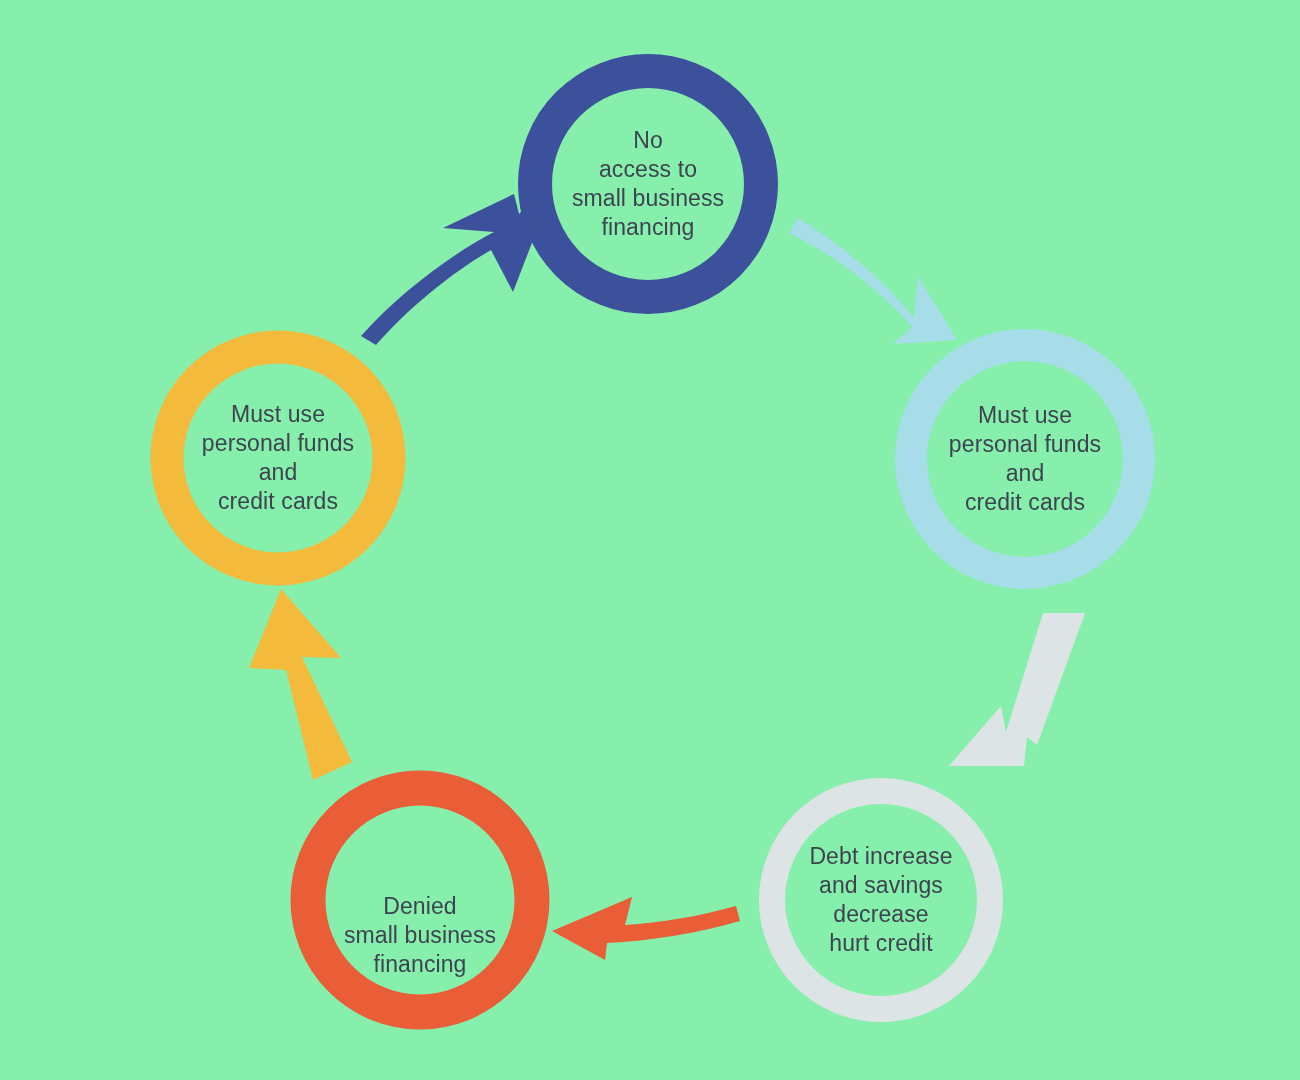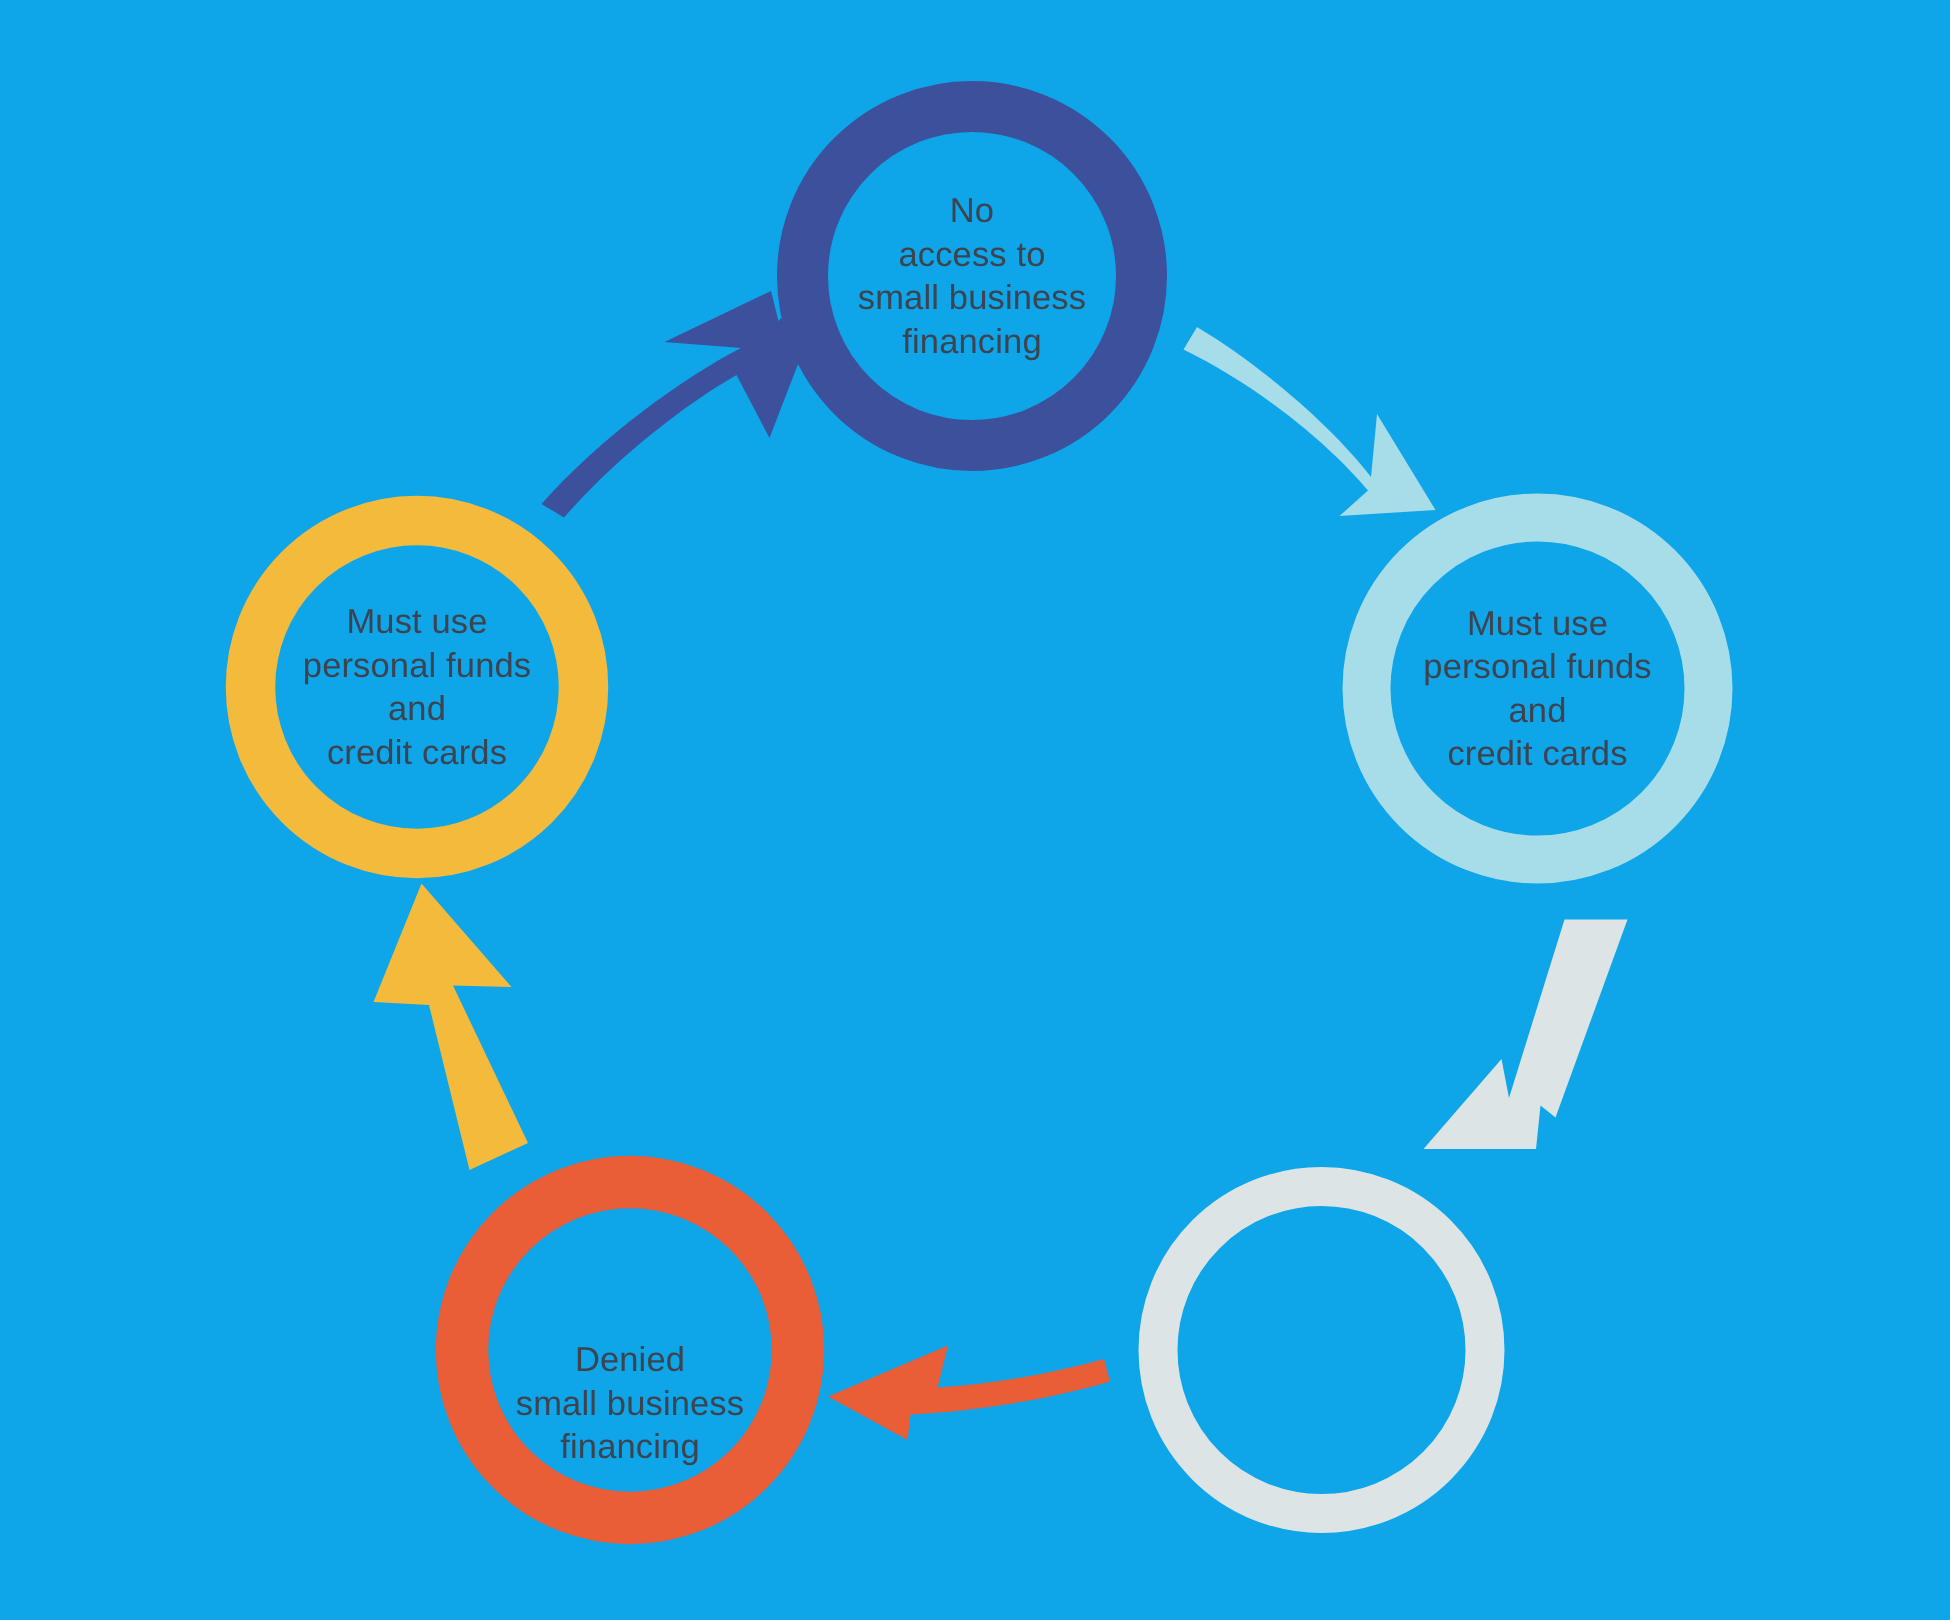--- a/index.html
+++ b/index.html
@@ -10,21 +10,21 @@
   body {
     width: 1300px;
     height: 1080px;
     font-family: "Liberation Sans", sans-serif;
     overflow: hidden;
   }
   #diagram-stage {
     position: relative;
     width: 1300px;
     height: 1080px;
-    background: #0ea5e9;
+    background: #86efac;
   }
   #cycle-svg {
     position: absolute;
     left: 0;
     top: 0;
     width: 1300px;
     height: 1080px;
   }
   .node-label {
     position: absolute;
@@ -115,20 +115,24 @@
   <div class="node-label" style="left:538px; top:109px; width:220px; height:150px;">No
 access to
 small business
 financing</div>
 
   <div class="node-label" style="left:915px; top:384px; width:220px; height:150px;">Must use
 personal funds
 and
 credit cards</div>
 
+  <div class="node-label" style="left:771px; top:825px; width:220px; height:150px;">Debt increase
+and savings
+decrease
+hurt credit</div>
 
   <div class="node-label" style="left:310px; top:860px; width:220px; height:150px;">Denied
 small business
 financing</div>
 
   <div class="node-label" style="left:168px; top:383px; width:220px; height:150px;">Must use
 personal funds
 and
 credit cards</div>
 

